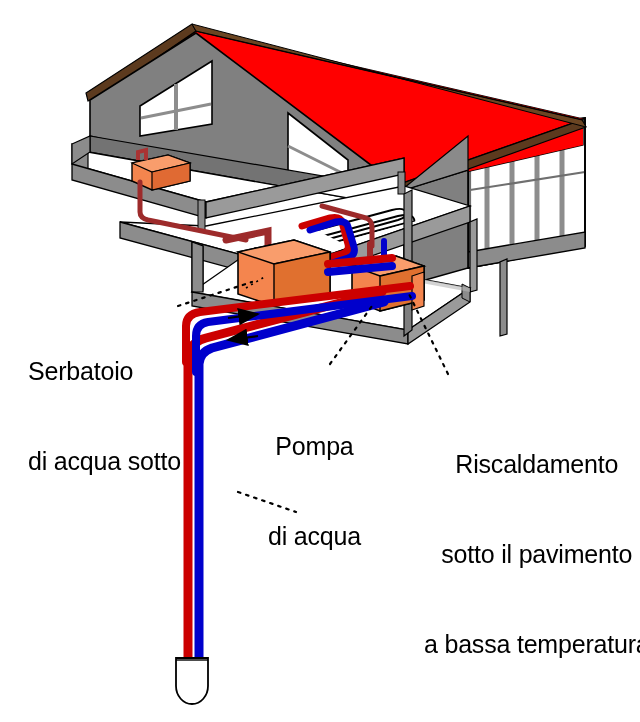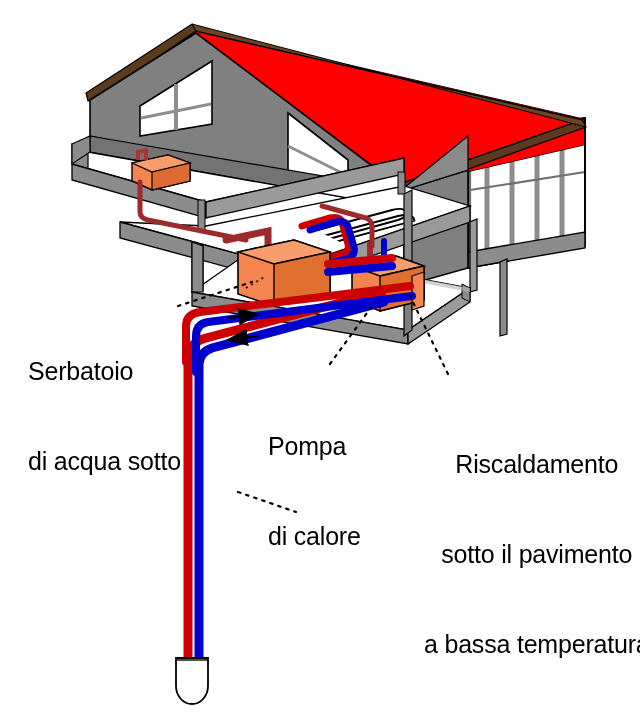--- a/index.html
+++ b/index.html
@@ -40,20 +40,21 @@
     letter-spacing: -0.2px;
   }
   #label-storage-tank {
     left: 28px;
     top: 296px;
     text-align: left;
   }
   #label-heat-pump {
     left: 268px;
     top: 371px;
+    text-align: center;
   }
   #label-underfloor {
     left: 424px;
     top: 389px;
     text-align: center;
   }
   #label-well-exchanger {
     left: 302px;
     top: 495px;
     text-align: center;
@@ -279,21 +280,21 @@
 
   </svg>
 
   <div class="label" id="label-storage-tank">
     <div>Serbatoio</div>
     <div>di acqua sotto</div>
   </div>
 
   <div class="label" id="label-heat-pump">
     <div>Pompa</div>
-    <div>di calore</div>
+    <div>di acqua</div>
   </div>
 
   <div class="label" id="label-underfloor">
     <div>Riscaldamento</div>
     <div>sotto il pavimento</div>
     <div>a bassa temperatura</div>
   </div>
 
   <div class="label" id="label-well-exchanger">
   </div>

